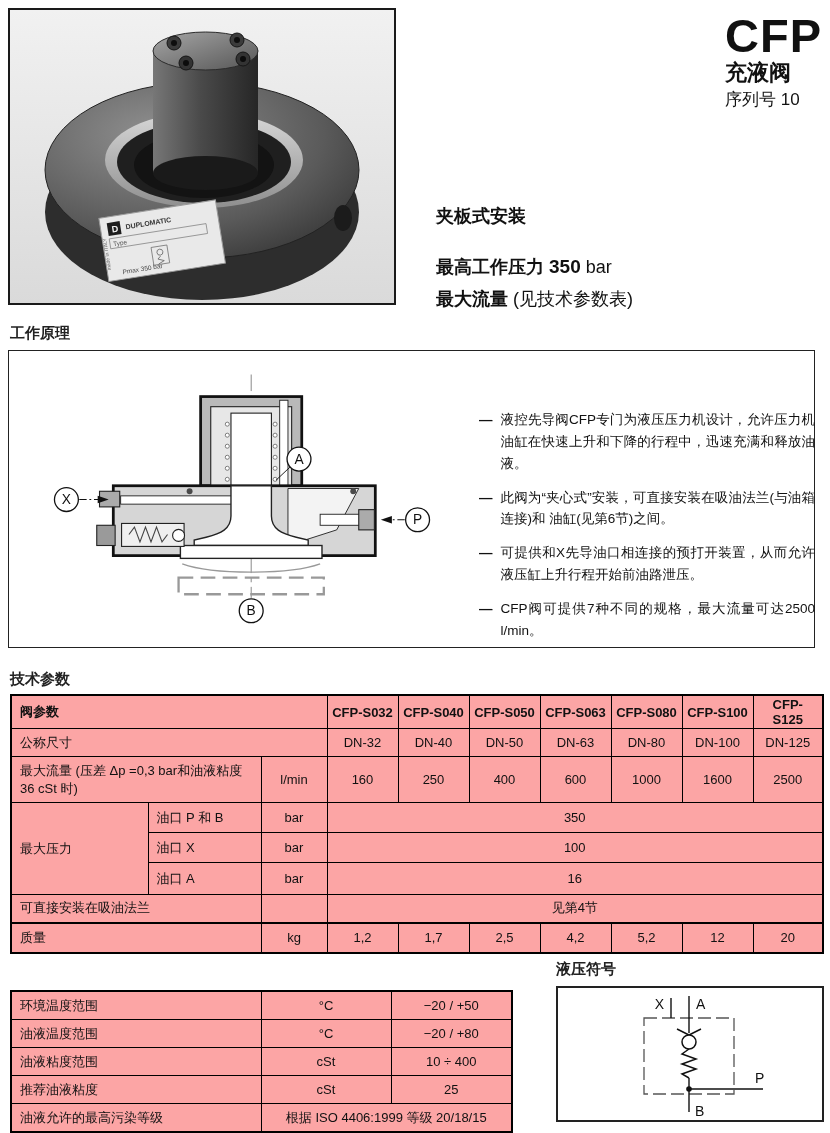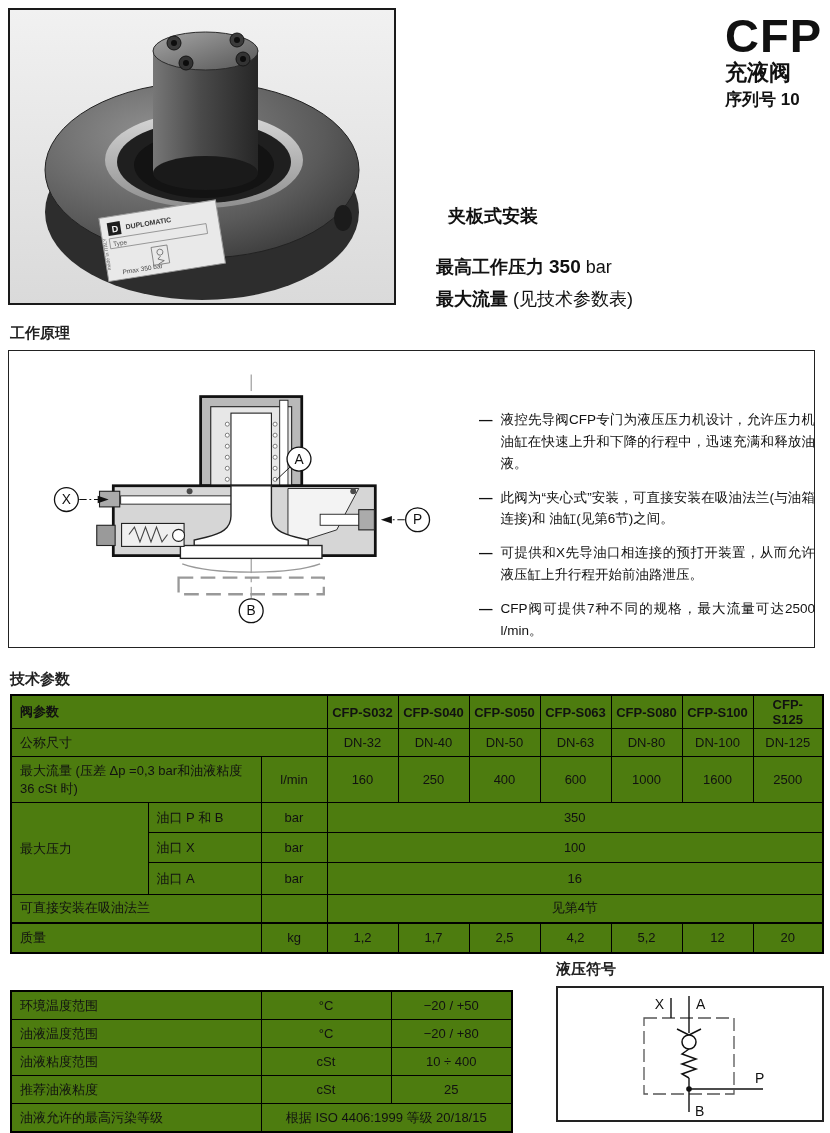--- a/index.html
+++ b/index.html
@@ -5,38 +5,38 @@
   html,body{margin:0;padding:0;background:#fff;}
   .page{position:relative;width:830px;height:1133px;background:#fff;overflow:hidden;
         font-family:"Liberation Sans","DejaVu Sans",sans-serif;color:#111;}
   
   .photo-frame{position:absolute;left:8px;top:8px;width:388px;height:297px;
         border:2px solid #1a1a1a;box-sizing:border-box;background:#ededed;}
   .photo-frame svg{display:block;width:100%;height:100%;}
   .title-block{position:absolute;top:12px;right:8px;}
   .product-code{font-size:47px;font-weight:bold;line-height:1.0;letter-spacing:1px;}
   .product-name{font-size:22px;font-weight:bold;line-height:1.15;margin-top:1px;}
-  .series{font-size:17px;font-weight:bold;margin-top:3px;}
+  .series{font-size:17px;font-weight:normal;margin-top:3px;}
   .specs{position:absolute;left:436px;top:204px;width:385px;}
-  .spec-mounting{font-size:18px;font-weight:bold;margin-left:12px;}
+  .spec-mounting{font-size:18px;font-weight:bold;}
   .spec-line1{margin-top:27px;font-size:18px;}
   .spec-line2{margin-top:8px;font-size:18px;}
   .cjk-b{font-weight:bold;}
   .val-b{font-weight:bold;font-size:19px;}
   
   .section-heading{position:absolute;font-size:15px;font-weight:bold;color:#222;}
   
   .wp-box{position:absolute;left:8px;top:350px;width:807px;height:298px;
         border:1.5px solid #222;box-sizing:border-box;background:#fff;}
   .wp-diagram{position:absolute;left:18px;top:18px;width:430px;height:262px;}
   .wp-bullets{position:absolute;left:470px;top:58px;width:336px;margin:0;padding:0;list-style:none;}
   .wp-bullets li{display:flex;gap:8px;margin-bottom:12px;font-size:13.5px;line-height:1.62;text-align:justify;}
   .wp-bullets .dash{flex:0 0 auto;font-weight:bold;}
   
-  table{border-collapse:collapse;table-layout:fixed;background:#4d7c0f;}
+  table{border-collapse:collapse;table-layout:fixed;background:#fca5a5;}
   .tech-table{position:absolute;left:10px;top:694px;width:812px;border:2px solid #000;}
   .tech-table td{border:1px solid #000;font-size:13px;padding:1px 4px;text-align:center;
         overflow:hidden;}
   .tech-table td.lbl{text-align:left;padding-left:8px;}
   .tech-table td.hd{font-weight:bold;}
   .tech-table tr.sep td{border-top:2px solid #000;}
   .op-table{position:absolute;left:10px;top:990px;width:501px;border:2px solid #000;}
   .op-table td{border:1px solid #000;font-size:13px;padding:1px 6px;text-align:center;height:25px;}
   .op-table td.lbl{text-align:left;padding-left:8px;}
   

